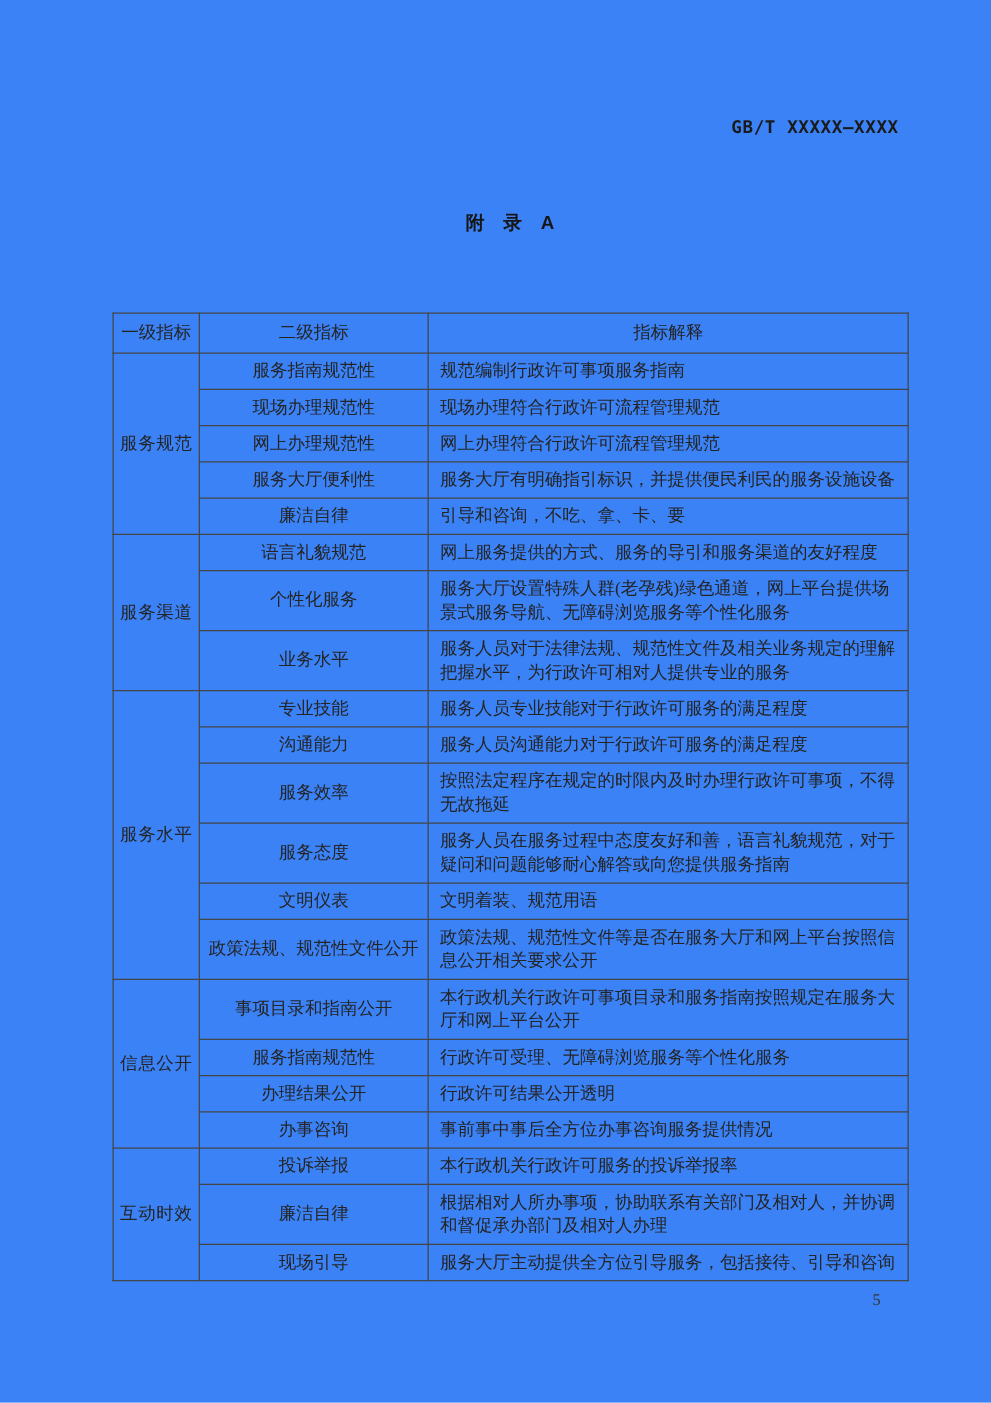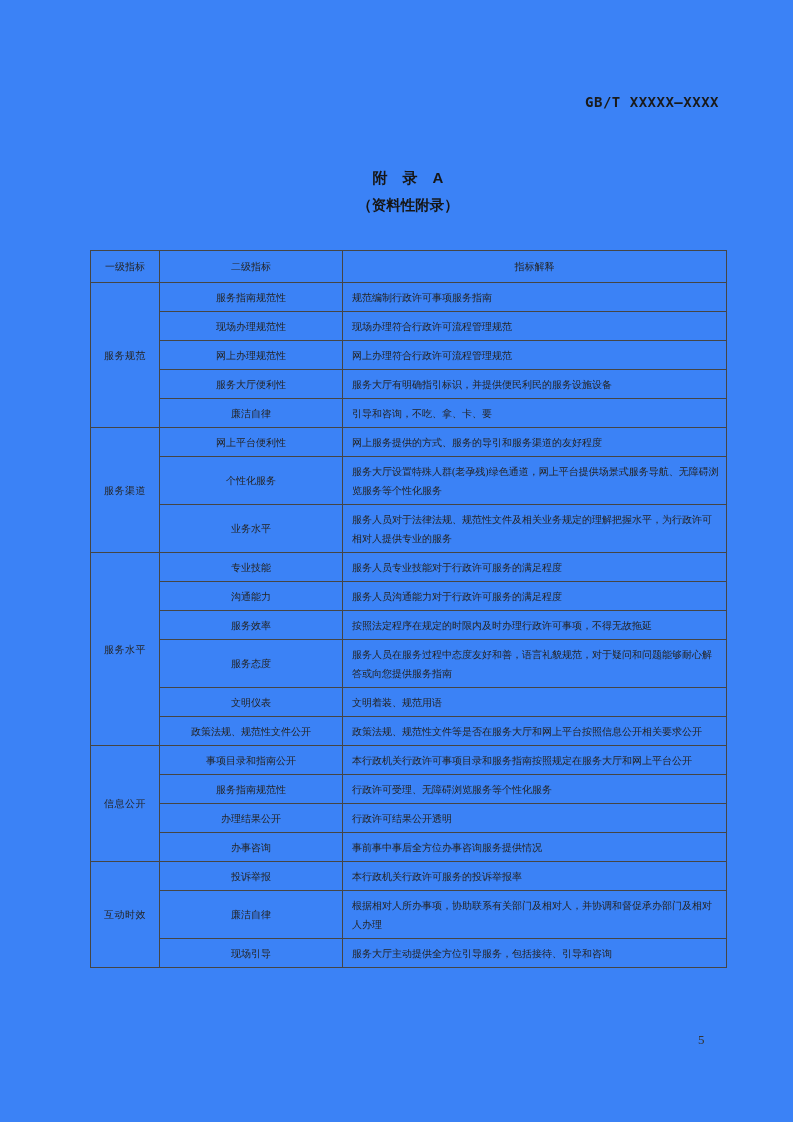--- a/index.html
+++ b/index.html
@@ -40,21 +40,21 @@
 
   table.indicator-table {
     position: absolute;
     left: 90px; top: 250px;
     width: 636px;
     border-collapse: collapse;
     table-layout: fixed;
   }
   .indicator-table th, .indicator-table td {
     border: 1px solid #454545;
-    font-size: 10px;
+    font-size: 14px;
     line-height: 19px;
     font-weight: normal;
     color: #242424;
     vertical-align: middle;
   }
   .indicator-table th {
     height: 32px;
     text-align: center;
   }
   td.group-cell {
@@ -78,21 +78,20 @@
 </style>
 </head>
 <body>
 
 <div class="page">
 
   <div class="doc-header">GB/T XXXXX—XXXX</div>
 
   <div class="titles">
     <div class="appendix-title">附　录　A</div>
-    <div class="appendix-type">（资料性附录）</div>
   </div>
 
   <table class="indicator-table">
     <colgroup>
       <col style="width:69px">
       <col style="width:183px">
       <col style="width:384px">
     </colgroup>
     <thead>
       <tr>
@@ -120,21 +119,21 @@
         <td class="indicator-cell">服务大厅便利性</td>
         <td class="explanation-cell">服务大厅有明确指引标识，并提供便民利民的服务设施设备</td>
       </tr>
       <tr>
         <td class="indicator-cell">廉洁自律</td>
         <td class="explanation-cell">引导和咨询，不吃、拿、卡、要</td>
       </tr>
 
       <tr>
         <td class="group-cell" rowspan="3">服务渠道</td>
-        <td class="indicator-cell">网上平台便利性</td>
+        <td class="indicator-cell">语言礼貌规范</td>
         <td class="explanation-cell">网上服务提供的方式、服务的导引和服务渠道的友好程度</td>
       </tr>
       <tr>
         <td class="indicator-cell">个性化服务</td>
         <td class="explanation-cell">服务大厅设置特殊人群(老孕残)绿色通道，网上平台提供场景式服务导航、无障碍浏览服务等个性化服务</td>
       </tr>
       <tr>
         <td class="indicator-cell">业务水平</td>
         <td class="explanation-cell">服务人员对于法律法规、规范性文件及相关业务规定的理解把握水平，为行政许可相对人提供专业的服务</td>
       </tr>

